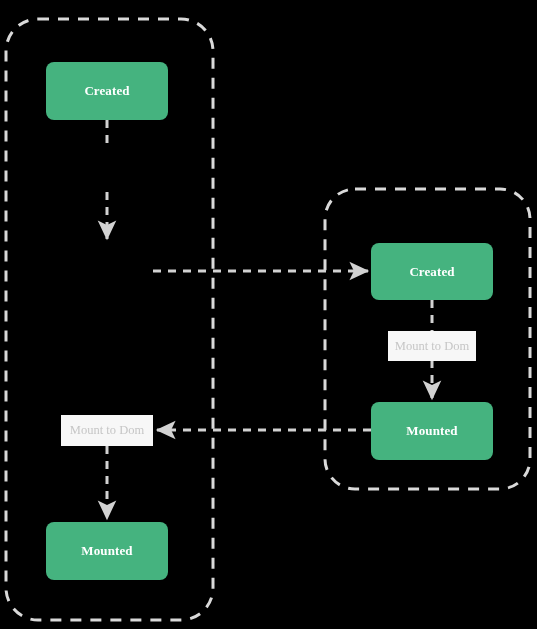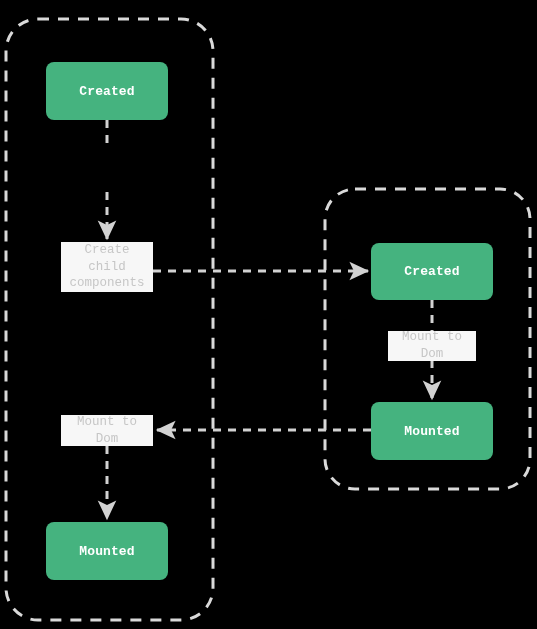--- a/index.html
+++ b/index.html
@@ -7,21 +7,21 @@
     margin: 0;
     padding: 0;
     background: #000000;
   }
   #canvas {
     position: relative;
     width: 537px;
     height: 629px;
     background: #000000;
     overflow: hidden;
-    font-family: Liberation Mono, monospace;
+    font-family: Liberation Serif, serif;
   }
   #svg-layer {
     position: absolute;
     left: 0;
     top: 0;
     width: 537px;
     height: 629px;
     pointer-events: none;
   }
   .node {
@@ -78,26 +78,20 @@
     <line x1="371" y1="430" x2="157" y2="430" stroke="#d2d2d2" stroke-width="3" stroke-dasharray="8 7" marker-end="url(#arrowhead)"></line>
 
     <line x1="107" y1="446" x2="107" y2="519" stroke="#d2d2d2" stroke-width="3" stroke-dasharray="8 7" marker-end="url(#arrowhead)"></line>
   </svg>
 
   <div class="node state-node" style="left:46px; top:62px; width:122px; height:58px;">
     <span>Created</span>
   </div>
 
 
-  <div class="node label-node" style="left:61px; top:242px; width:92px; height:50px;">
-    <div>
-      <span>Create child</span>
-      <span>components</span>
-    </div>
-  </div>
 
   <div class="node label-node" style="left:61px; top:415px; width:92px; height:31px;">
     <span>Mount to Dom</span>
   </div>
 
   <div class="node state-node" style="left:46px; top:522px; width:122px; height:58px;">
     <span>Mounted</span>
   </div>
 
   <div class="node state-node" style="left:371px; top:243px; width:122px; height:57px;">

